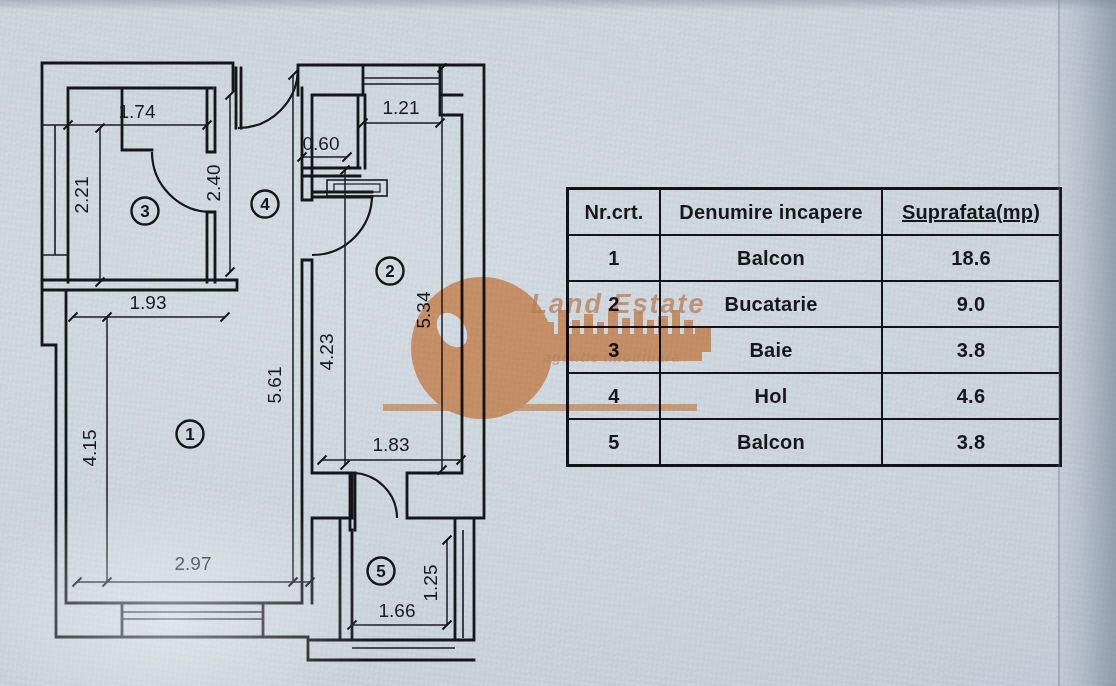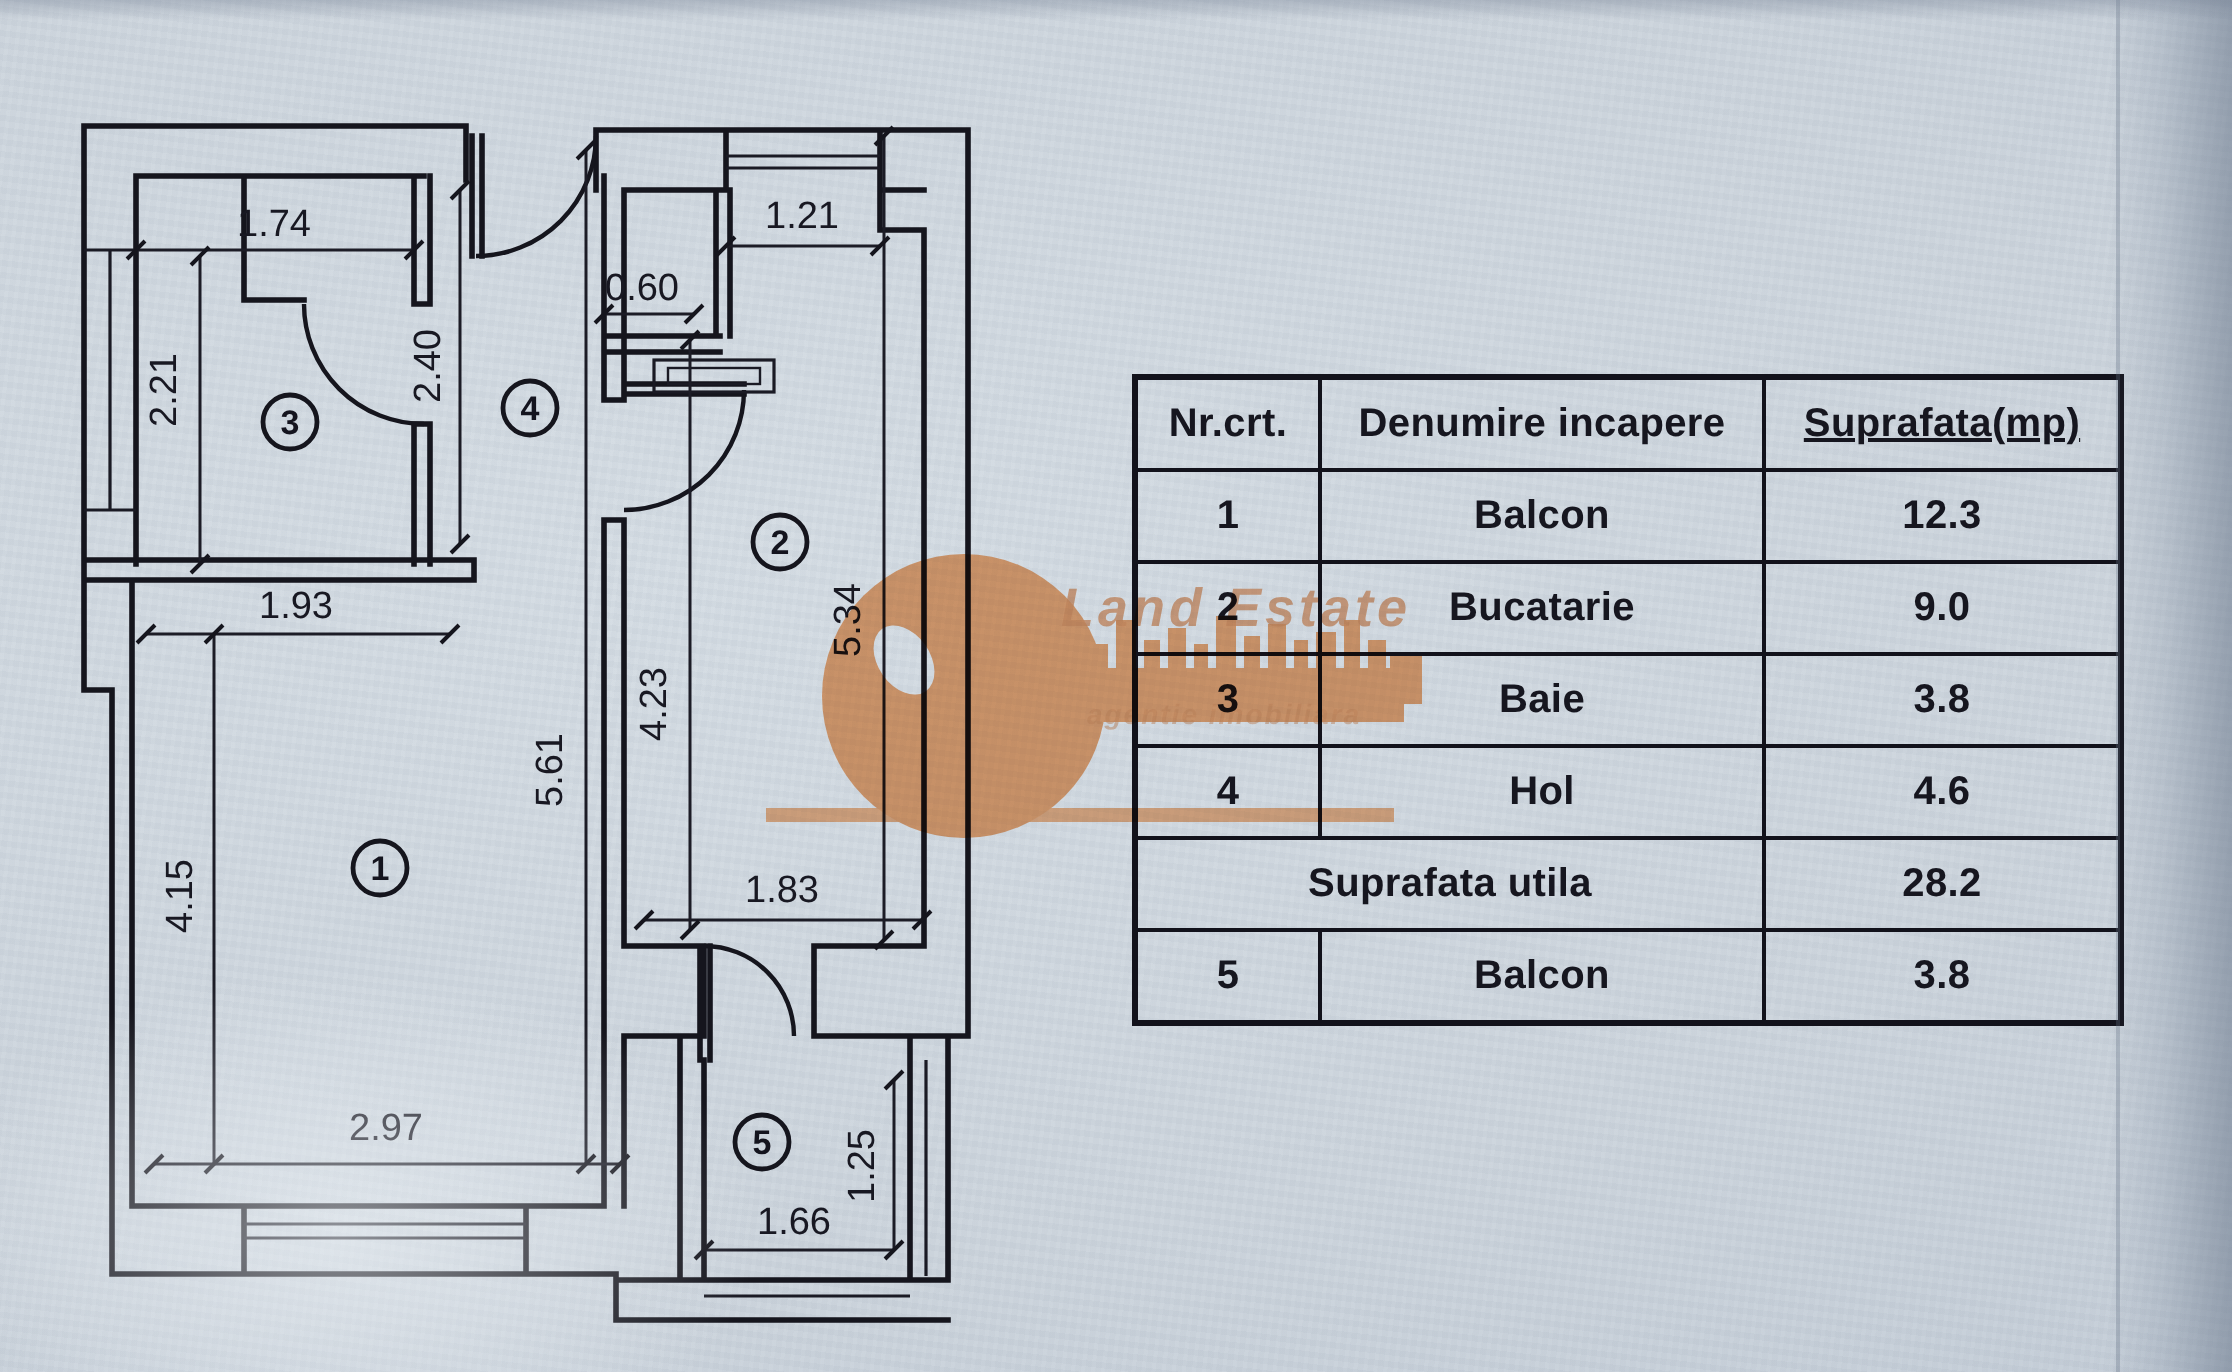--- a/index.html
+++ b/index.html
@@ -162,40 +162,36 @@
   <table id="area-table">
     <tbody>
         <tr>
       <td class="c-nr">Nr.crt.</td>
       <td class="c-name">Denumire incapere</td>
       <td class="c-area">Suprafata(mp)</td>
     </tr>
     <tr>
       <td>1</td>
       <td>Balcon</td>
-      <td>12.3</td>
+      <td>18.6</td>
     </tr>
     <tr>
       <td>2</td>
       <td>Bucatarie</td>
       <td>9.0</td>
     </tr>
     <tr>
       <td>3</td>
       <td>Baie</td>
       <td>3.8</td>
     </tr>
     <tr>
       <td>4</td>
       <td>Hol</td>
       <td>4.6</td>
-    </tr>
-    <tr>
-      <td colspan="2">Suprafata utila</td>
-      <td>28.2</td>
     </tr>
     <tr>
       <td>5</td>
       <td>Balcon</td>
       <td>3.8</td>
     </tr>
   </tbody>
     </table>
 
   

